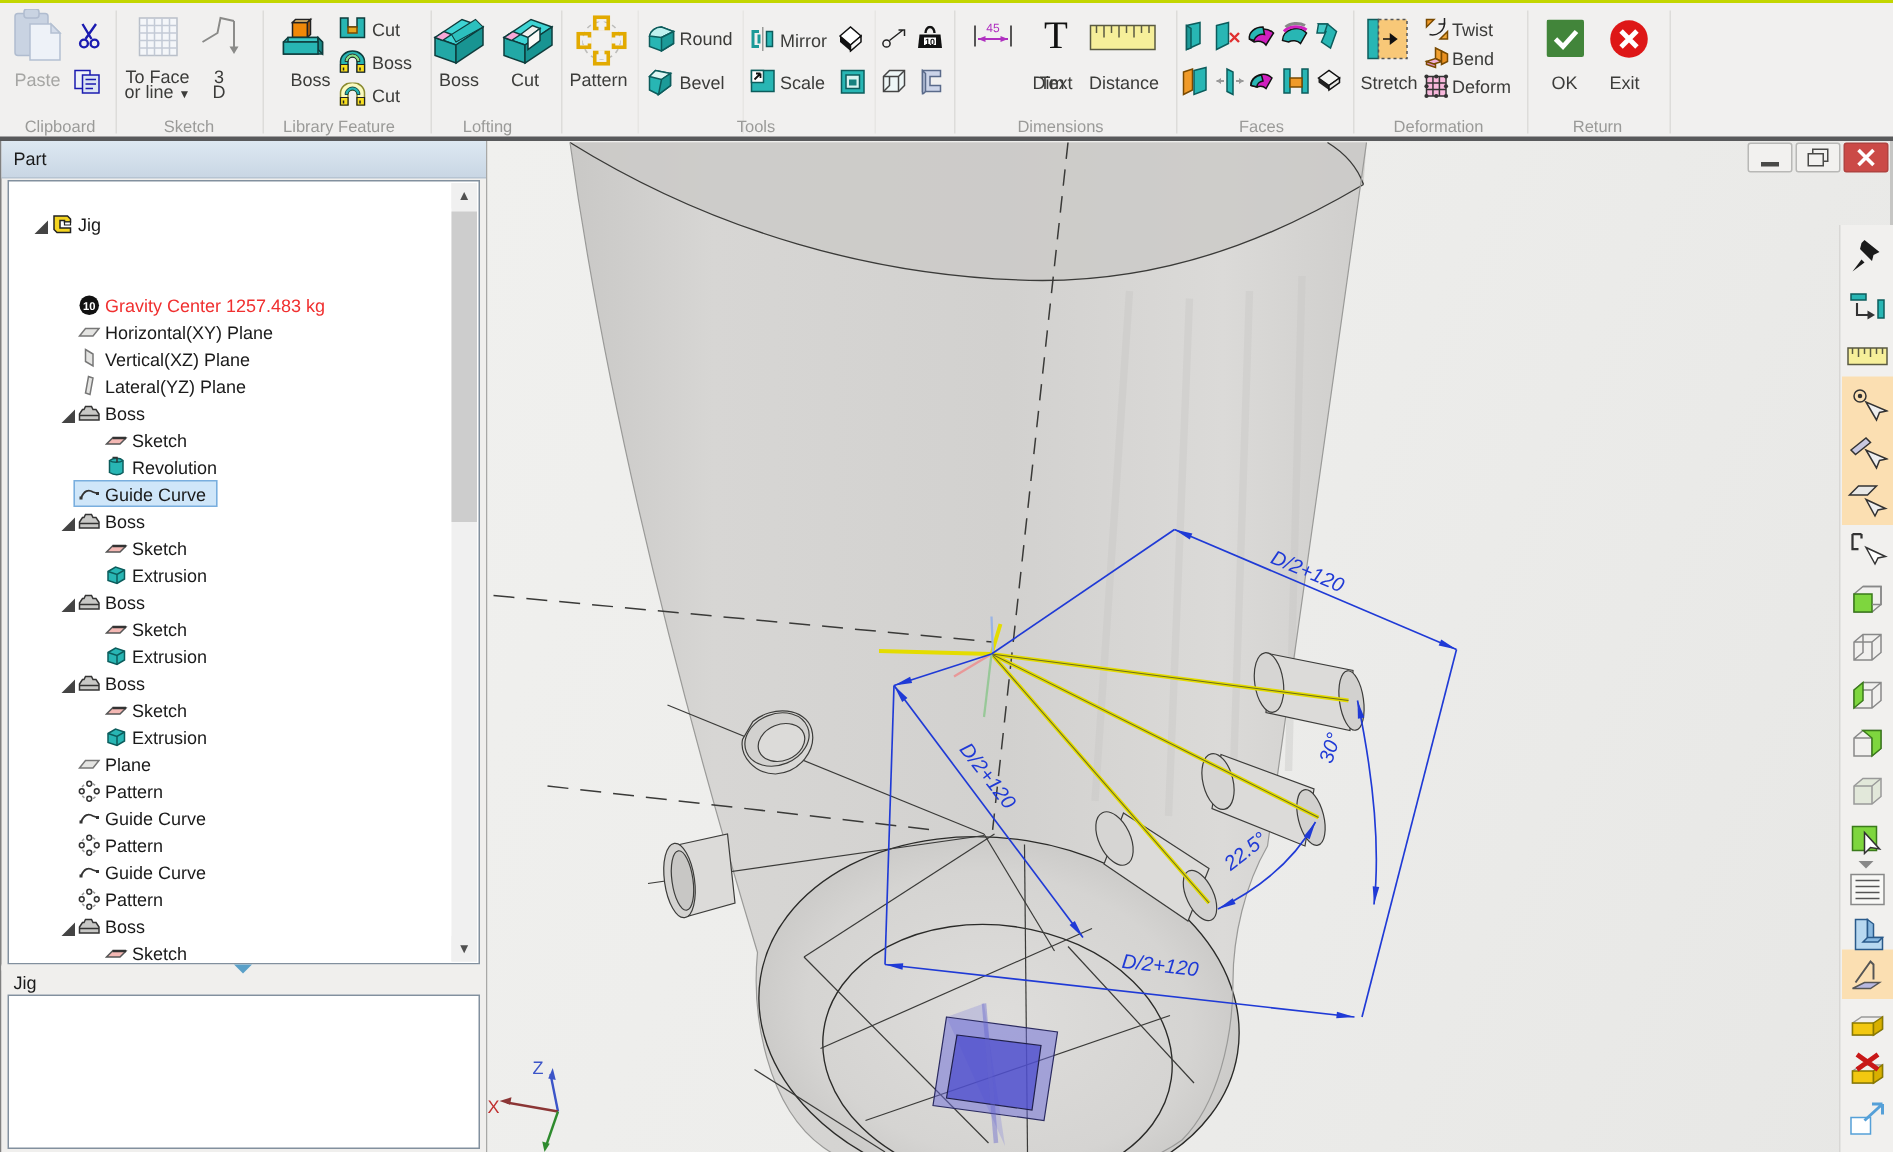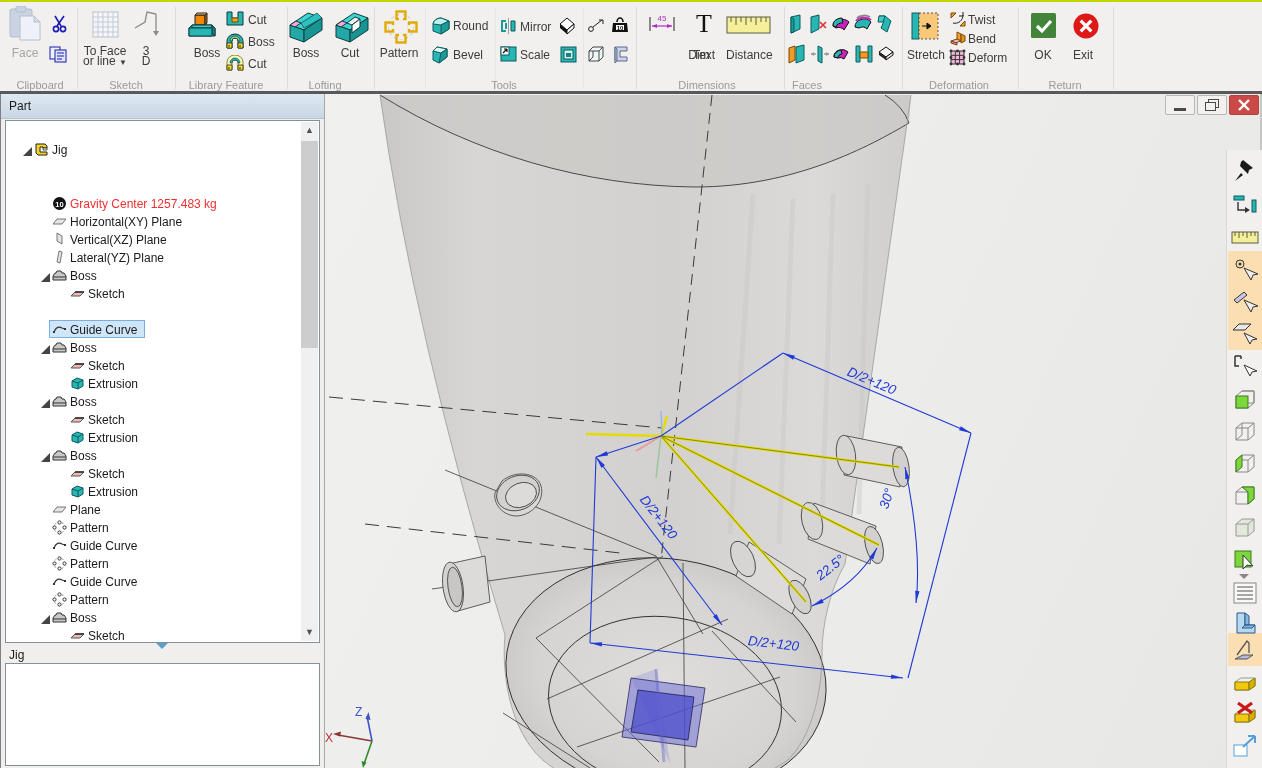--- a/index.html
+++ b/index.html
@@ -45,31 +45,31 @@
 <div class="gsep" style="left:784px"></div>
 <div class="gsep" style="left:902px"></div>
 <div class="gsep" style="left:1018px"></div>
 <div class="gsep" style="left:1113px"></div>
 <div class="glabel" style="left:-10px;width:100px">Clipboard</div>
 <div class="glabel" style="left:76px;width:100px">Sketch</div>
 <div class="glabel" style="left:176px;width:100px">Library Feature</div>
 <div class="glabel" style="left:275px;width:100px">Lofting</div>
 <div class="glabel" style="left:454px;width:100px">Tools</div>
 <div class="glabel" style="left:657px;width:100px">Dimensions</div>
-<div class="glabel" style="left:757px;width:100px">Faces</div>
+<div class="glabel" style="left:791px;width:100px">Faces</div>
 <div class="glabel" style="left:909px;width:100px">Deformation</div>
 <div class="glabel" style="left:1015px;width:100px">Return</div>
 
 <svg style="position:absolute;left:8px;top:4px" width="34" height="38" viewBox="0 0 34 38">
 <rect x="2" y="3" width="22" height="28" rx="2" fill="#c9d3e2" stroke="#b0bccf"></rect>
 <rect x="8" y="0" width="10" height="6" rx="2" fill="#c9d3e2" stroke="#b0bccf"></rect>
 <path d="M12 10h14l6 6v18H12z" fill="#eef2f8" stroke="#b4c0d2"></path>
 <path d="M26 10l6 6h-6z" fill="#d4dcea" stroke="#b4c0d2"></path>
 </svg>
-<div class="blabel" style="left:4px;top:44px;width:42px;color:#a6a6a4">Face</div>
+<div class="blabel" style="left:4px;top:44px;width:42px;color:#a6a6a4">Paste</div>
 <svg style="position:absolute;left:52px;top:13px" width="16" height="18" viewBox="0 0 16 18">
 <path d="M3 1l6 10M12 1L5 11" stroke="#1b1bb0" stroke-width="1.6" fill="none"></path>
 <circle cx="4" cy="14" r="2.6" fill="none" stroke="#1b1bb0" stroke-width="1.6"></circle>
 <circle cx="11" cy="14" r="2.6" fill="none" stroke="#1b1bb0" stroke-width="1.6"></circle>
 </svg>
 <svg style="position:absolute;left:49px;top:44px" width="20" height="17" viewBox="0 0 20 17">
 <rect x="1" y="1" width="10" height="12" fill="#eef2f8" stroke="#1b1bb0"></rect>
 <rect x="6" y="4" width="11" height="12" fill="#dde6f2" stroke="#1b1bb0"></rect>
 <path d="M8 7h7M8 10h7M8 13h5" stroke="#1b1bb0" stroke-width="1"></path>
 </svg>
@@ -369,20 +369,28 @@
           <path d="M1 9h13" stroke="#333" fill="none"></path>
         </svg>
         <span style="left:64px">Boss</span>
       </div>
 <div class="trow" style="left:0;top:164px;width:295px">
         <svg class="ticon" style="left:64px" width="15" height="15" viewBox="0 0 15 15">
           <path d="M1 10l4-4h9l-4 4z" fill="#f4b8b4" stroke="#555"></path>
           <path d="M5 6l4 0 5 0" stroke="#333" stroke-width="1.6" fill="none"></path>
         </svg>
         <span style="left:82px">Sketch</span>
+      </div>
+<div class="trow" style="left:0;top:182px;width:295px">
+        <svg class="ticon" style="left:64px" width="15" height="15" viewBox="0 0 15 15">
+          <path d="M3 3c3-2 7-2 9 0v8c-2 2-6 2-9 0z" fill="#28b6b4" stroke="#0c5c5c"></path>
+          <path d="M3 3c2 1.5 7 1.5 9 0" fill="none" stroke="#0c5c5c"></path>
+          <path d="M5 1h3v3" fill="none" stroke="#333"></path>
+        </svg>
+        <span style="left:82px">Revolution</span>
       </div>
 <div class="trow" style="left:0;top:200px;width:295px">
         <div style="position:absolute;left:43px;top:-1px;width:96px;height:18px;background:#cfe6f9;border:1px solid #79aede"></div>
         <svg class="ticon" style="left:46px" width="15" height="15" viewBox="0 0 15 15">
           <path d="M2 10c2-5 5-6 8-4l3 1" fill="none" stroke="#333" stroke-width="1.2"></path>
           <rect x="1" y="9" width="2" height="2" fill="#333"></rect>
           <rect x="12" y="6" width="2" height="2" fill="#333"></rect>
         </svg>
         <span style="left:64px">Guide Curve</span>
       </div>

